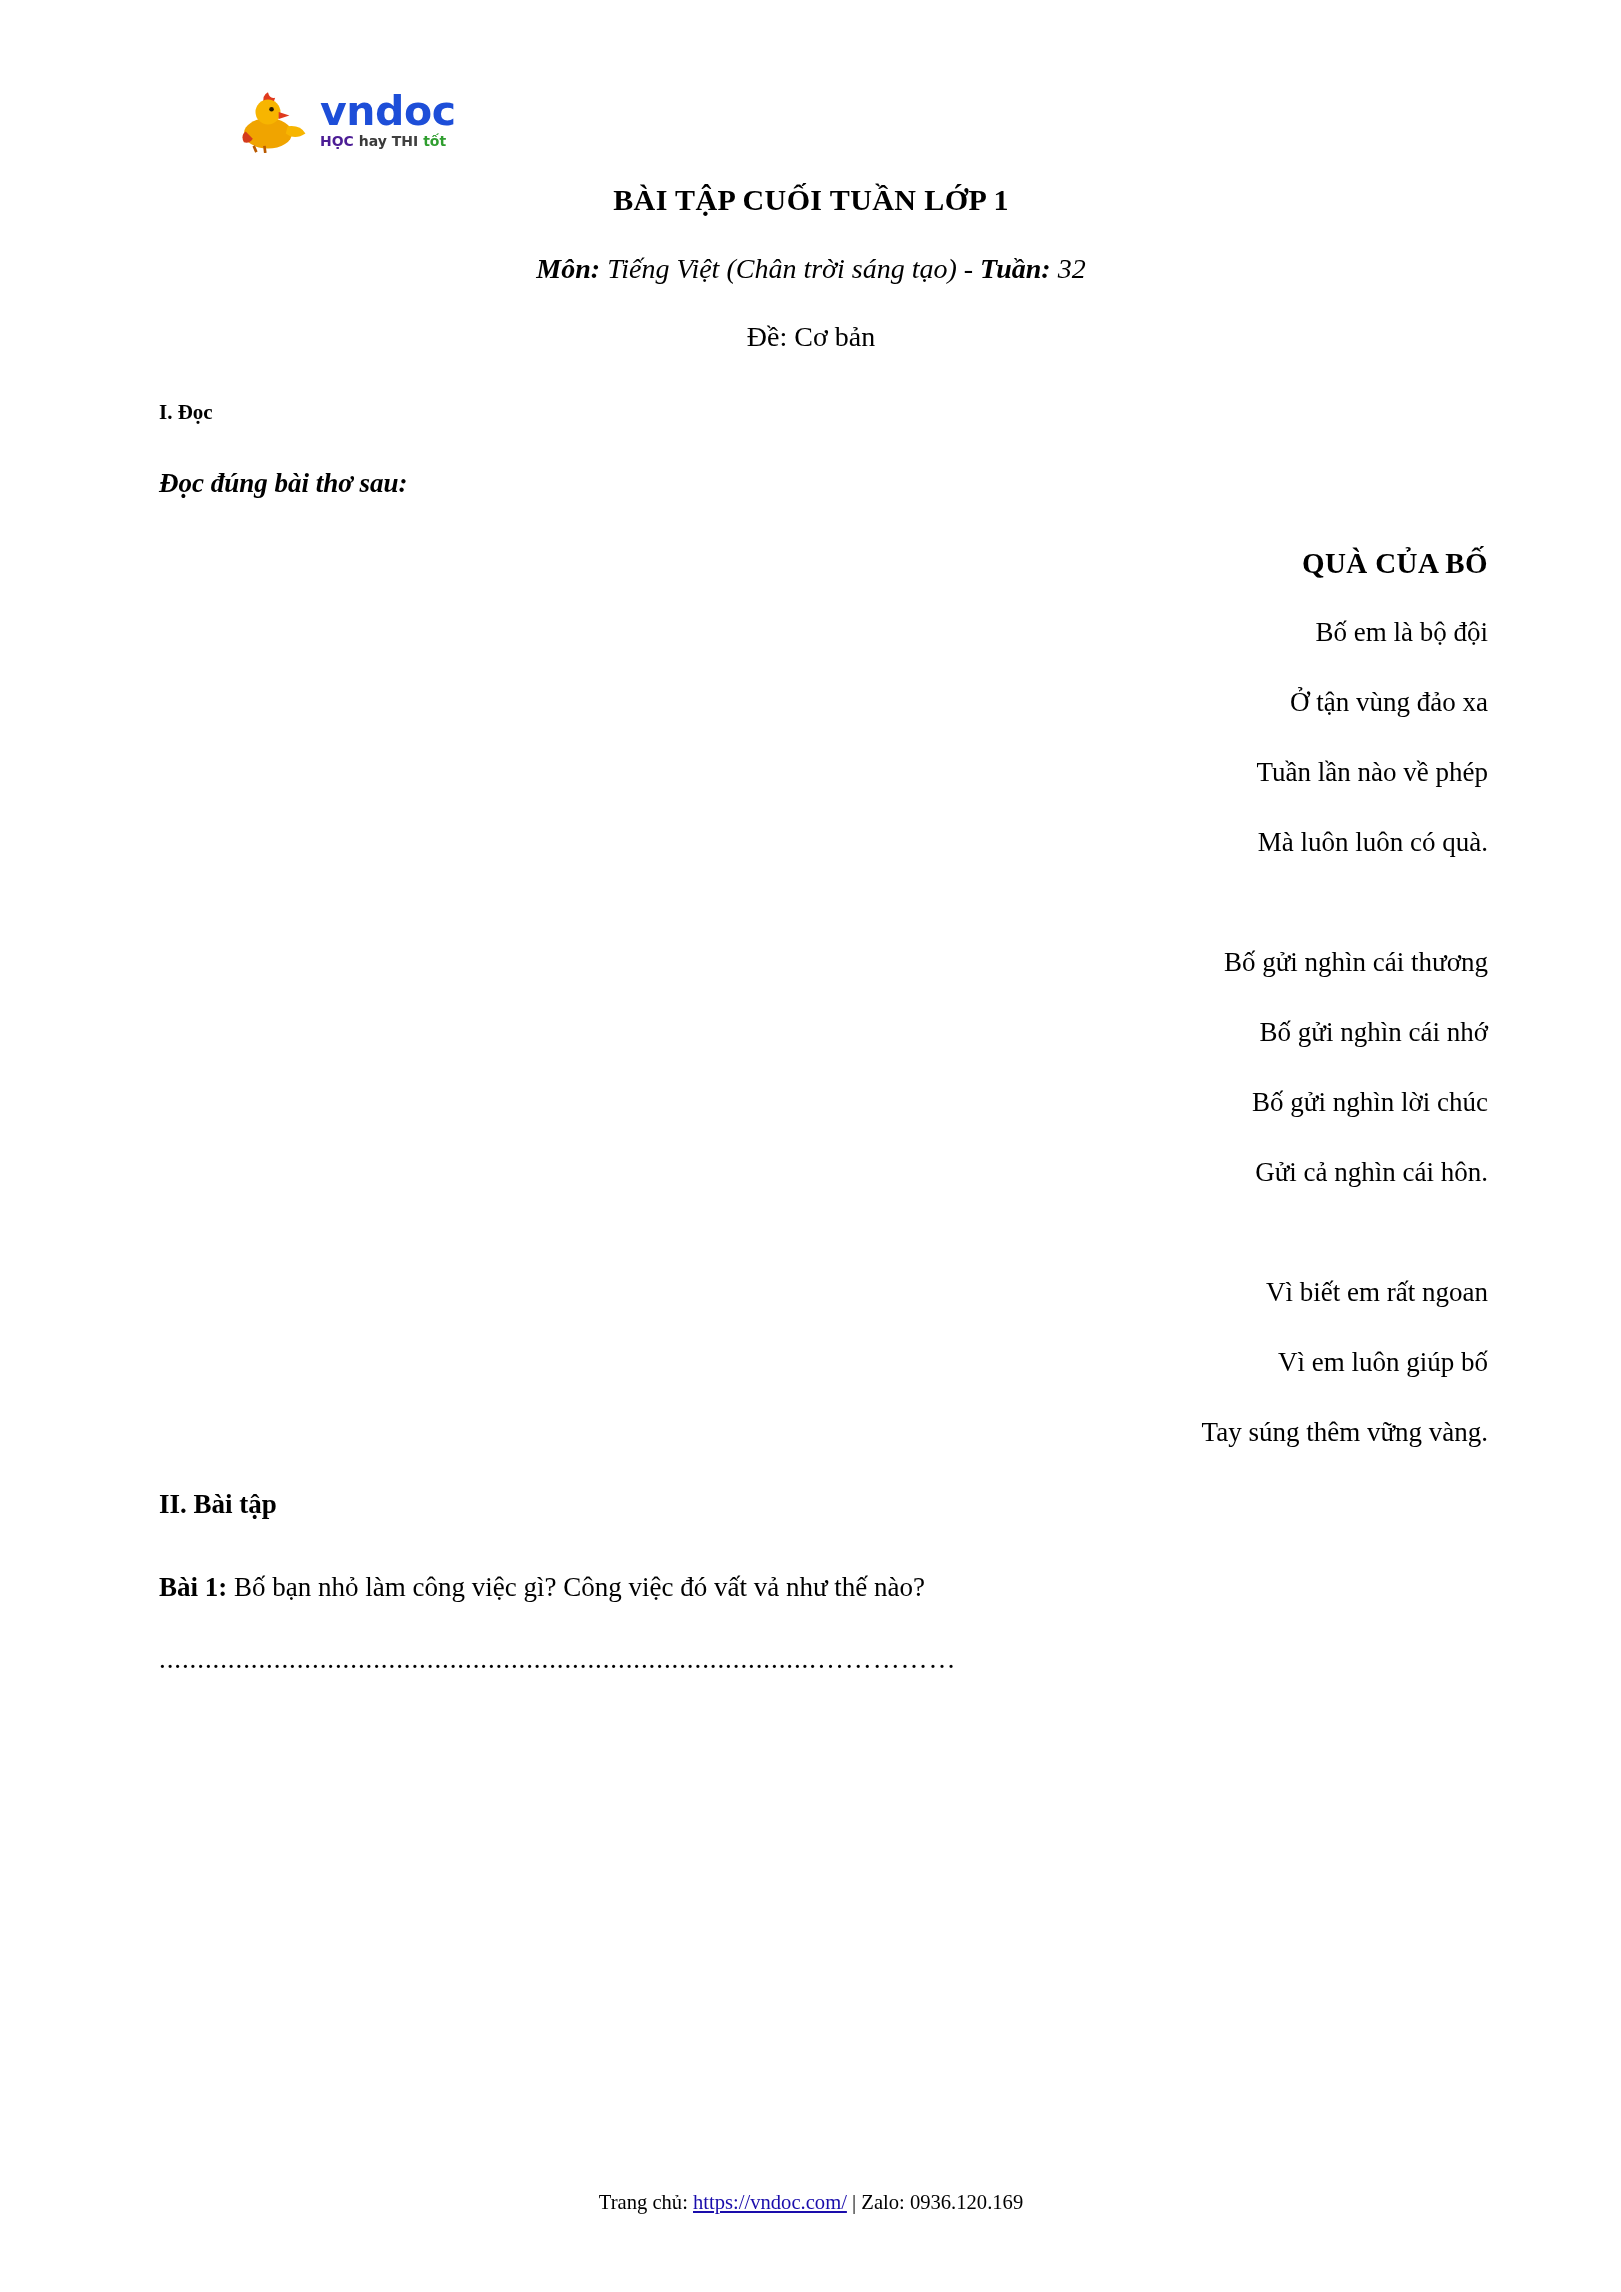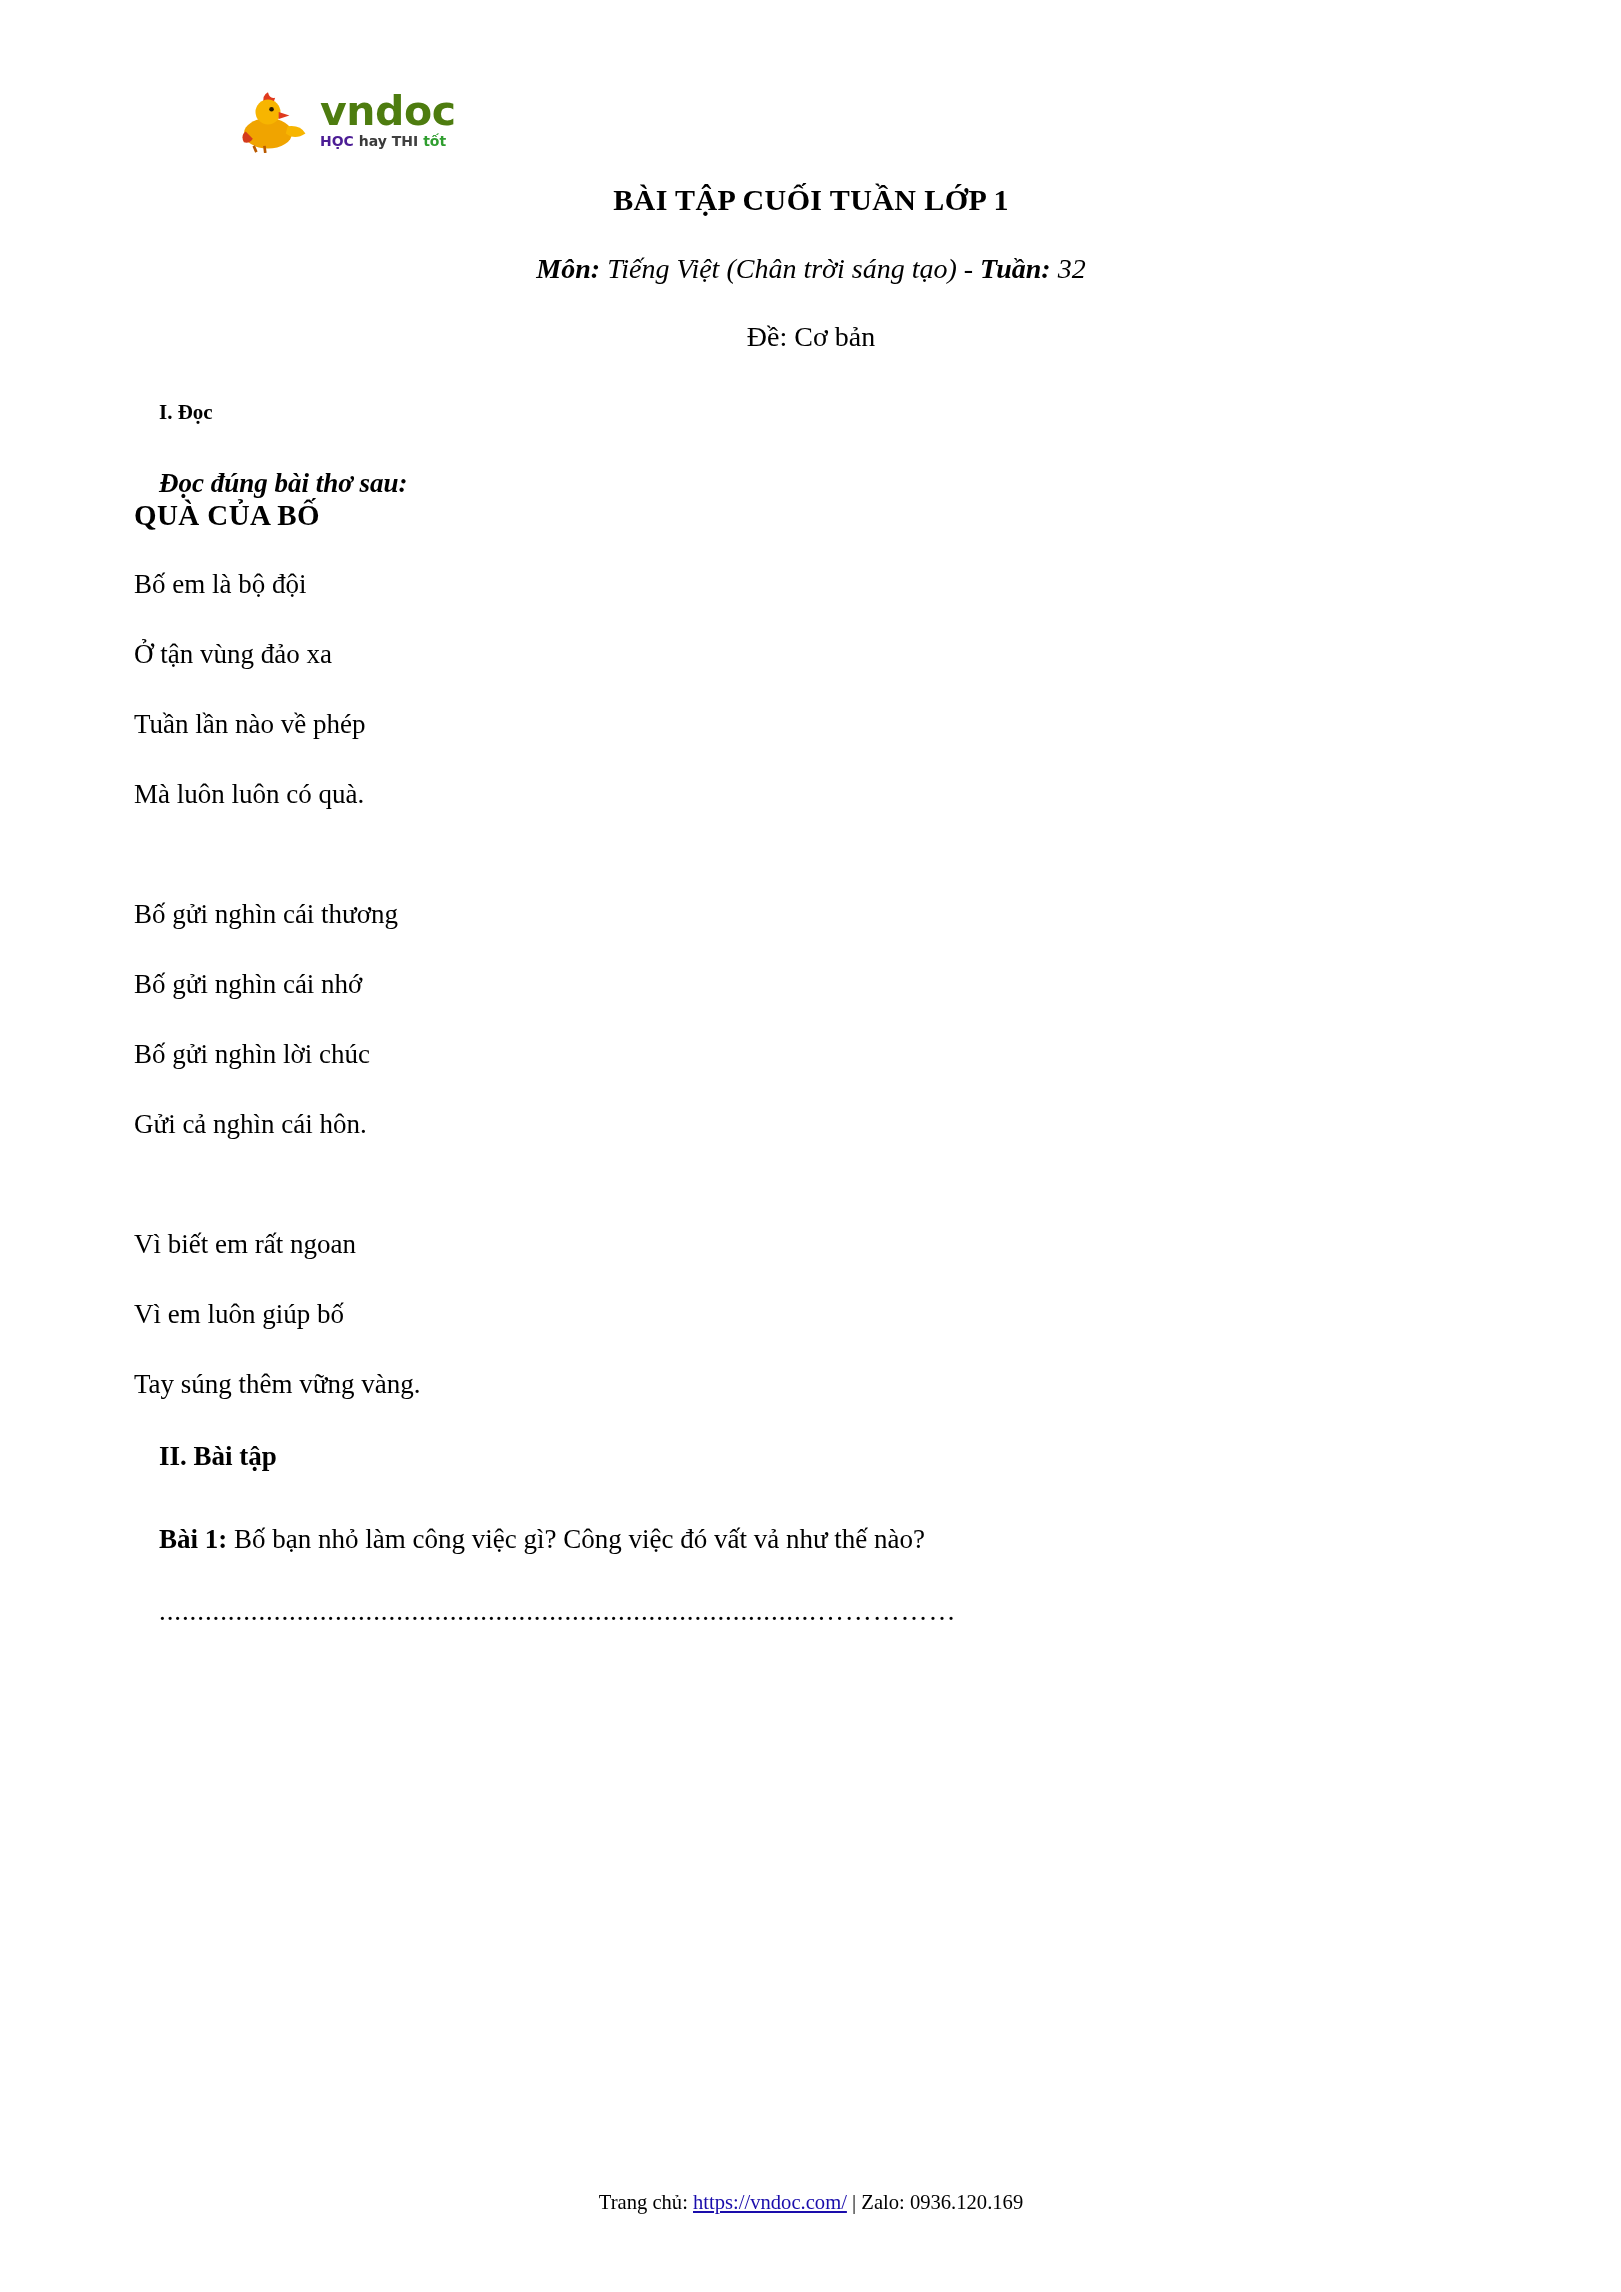--- a/index.html
+++ b/index.html
@@ -40,21 +40,21 @@
     display: flex;
     flex-direction: column;
     justify-content: flex-end;
     padding-bottom: 3.6px;
   }
   .logo-word {
     font-family: "DejaVu Sans", sans-serif;
     font-weight: bold;
     font-size: 41px;
     line-height: 41px;
-    color: #4d7c0f;
+    color: #1d4ed8;
     letter-spacing: -0.4px;
   }
   .logo-tagline {
     font-family: "DejaVu Sans", sans-serif;
     font-size: 14px;
     font-weight: bold;
     line-height: 16px;
     letter-spacing: 0px;
     margin-top: 1.8px;
   }
@@ -101,21 +101,22 @@
   }
   .instruction {
     font-size: 27px;
     font-weight: bold;
     font-style: italic;
     margin: 43px 0 0 25px;
   }
 
   
   .poem {
-    text-align: left;
+    margin-top: 48px;
+    text-align: right;
   }
   .poem-title {
     font-size: 29px;
     font-weight: bold;
     letter-spacing: 0.4px;
     margin-bottom: 39px;
   }
   .poem-line {
     font-size: 27px;
     line-height: 1;

